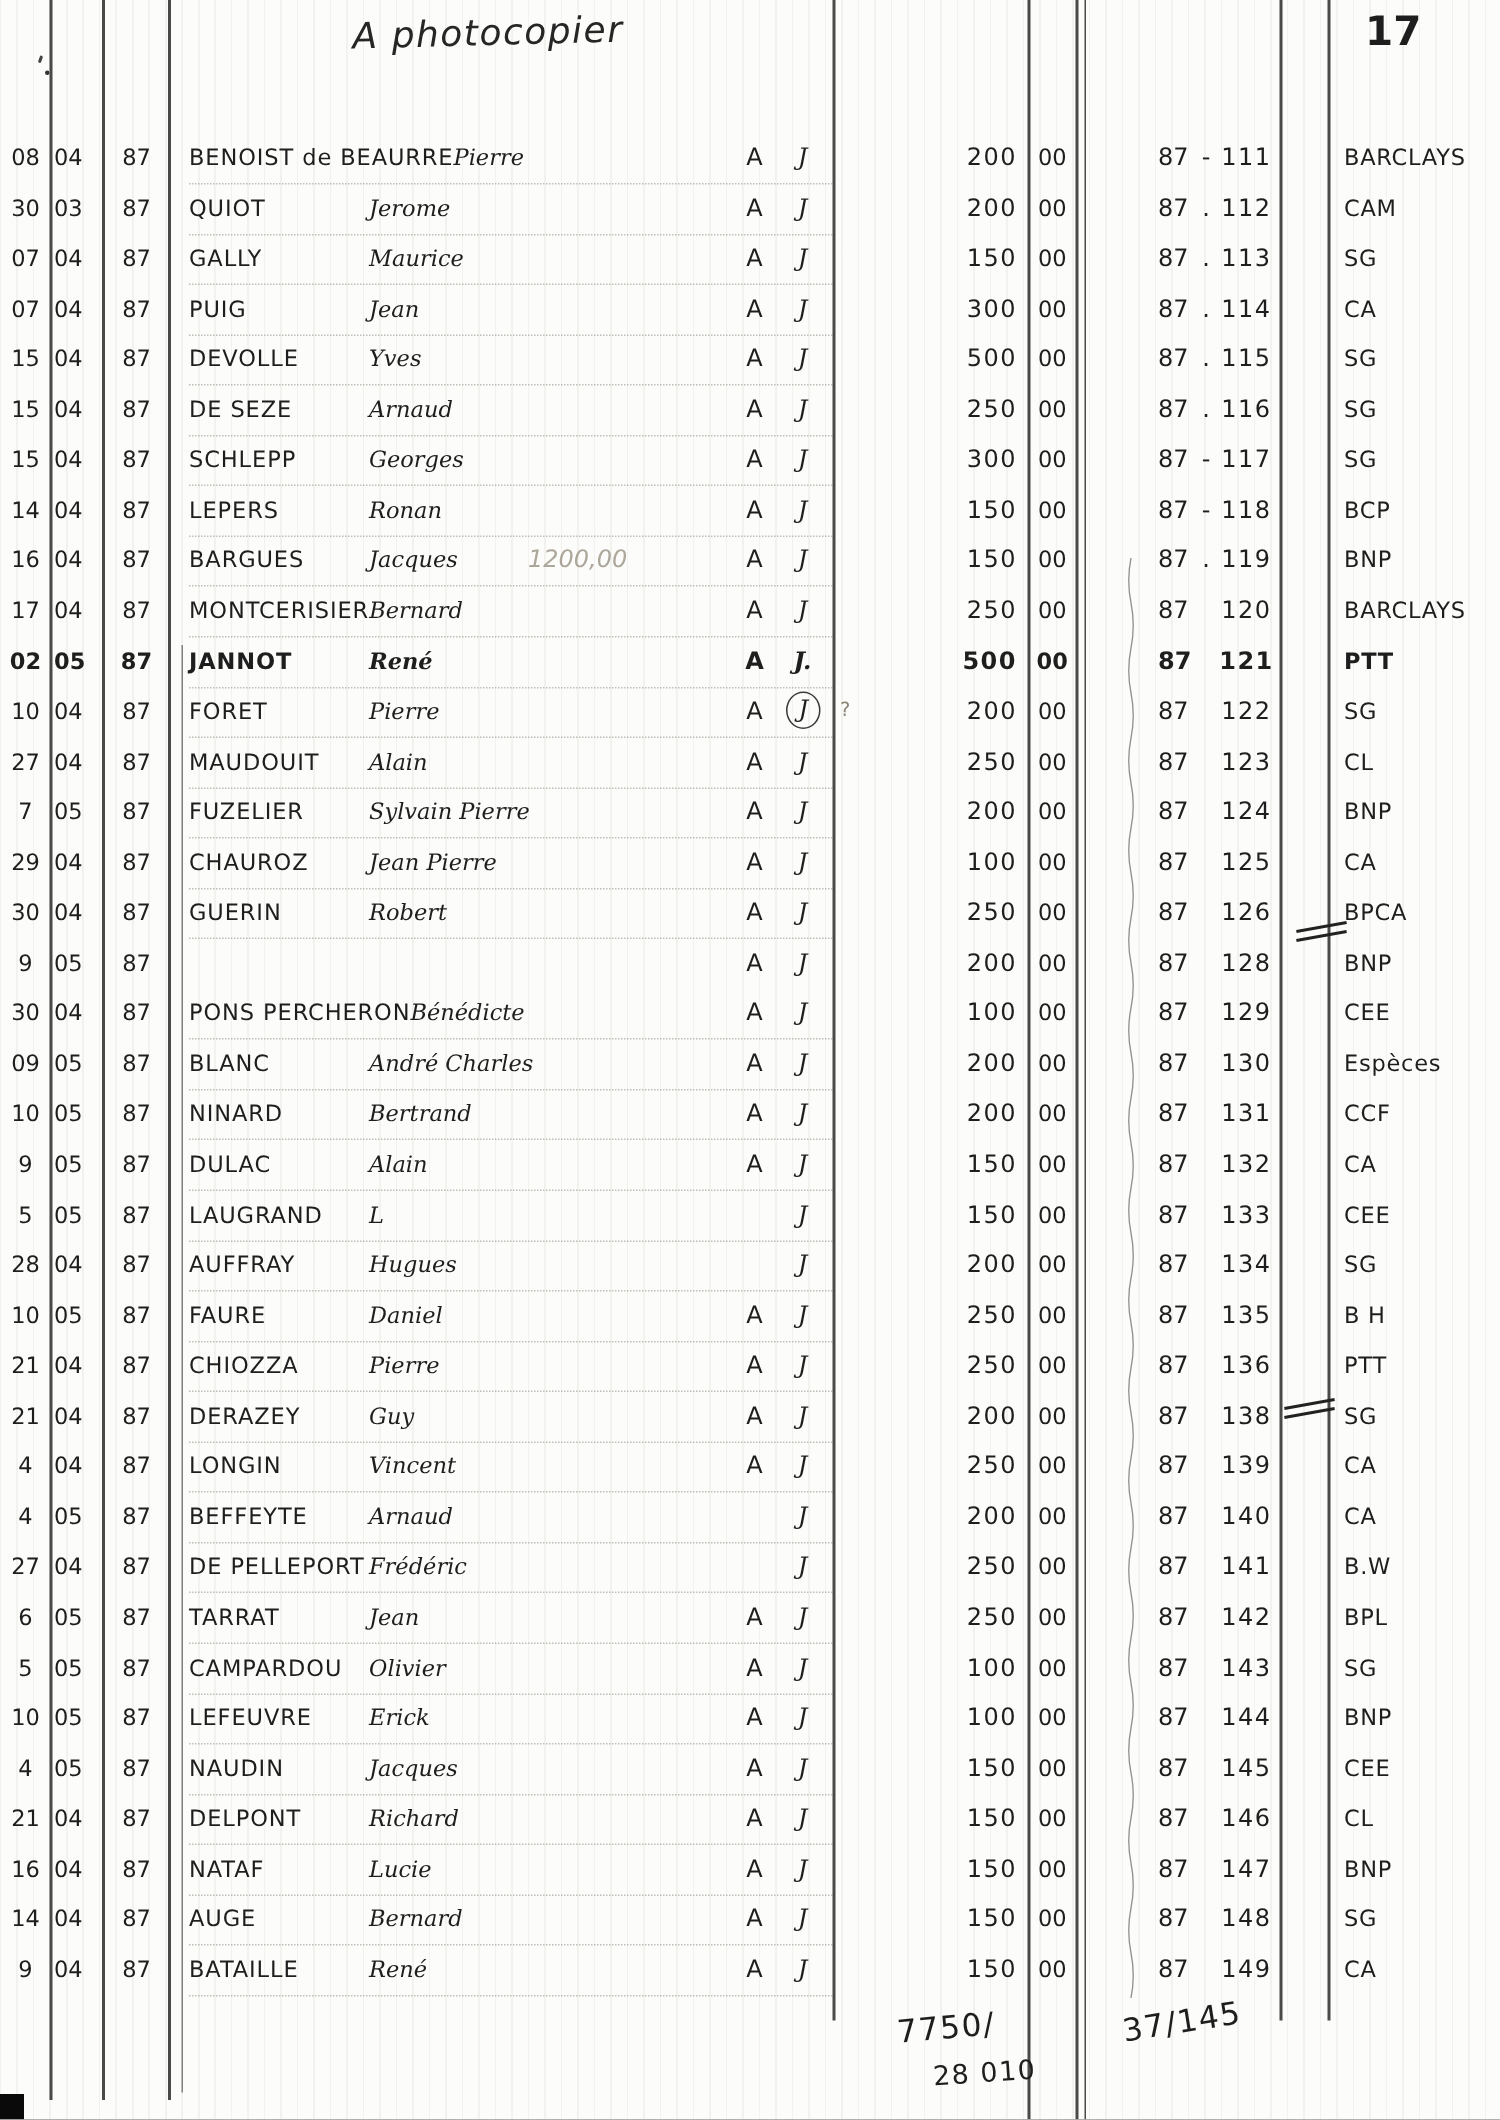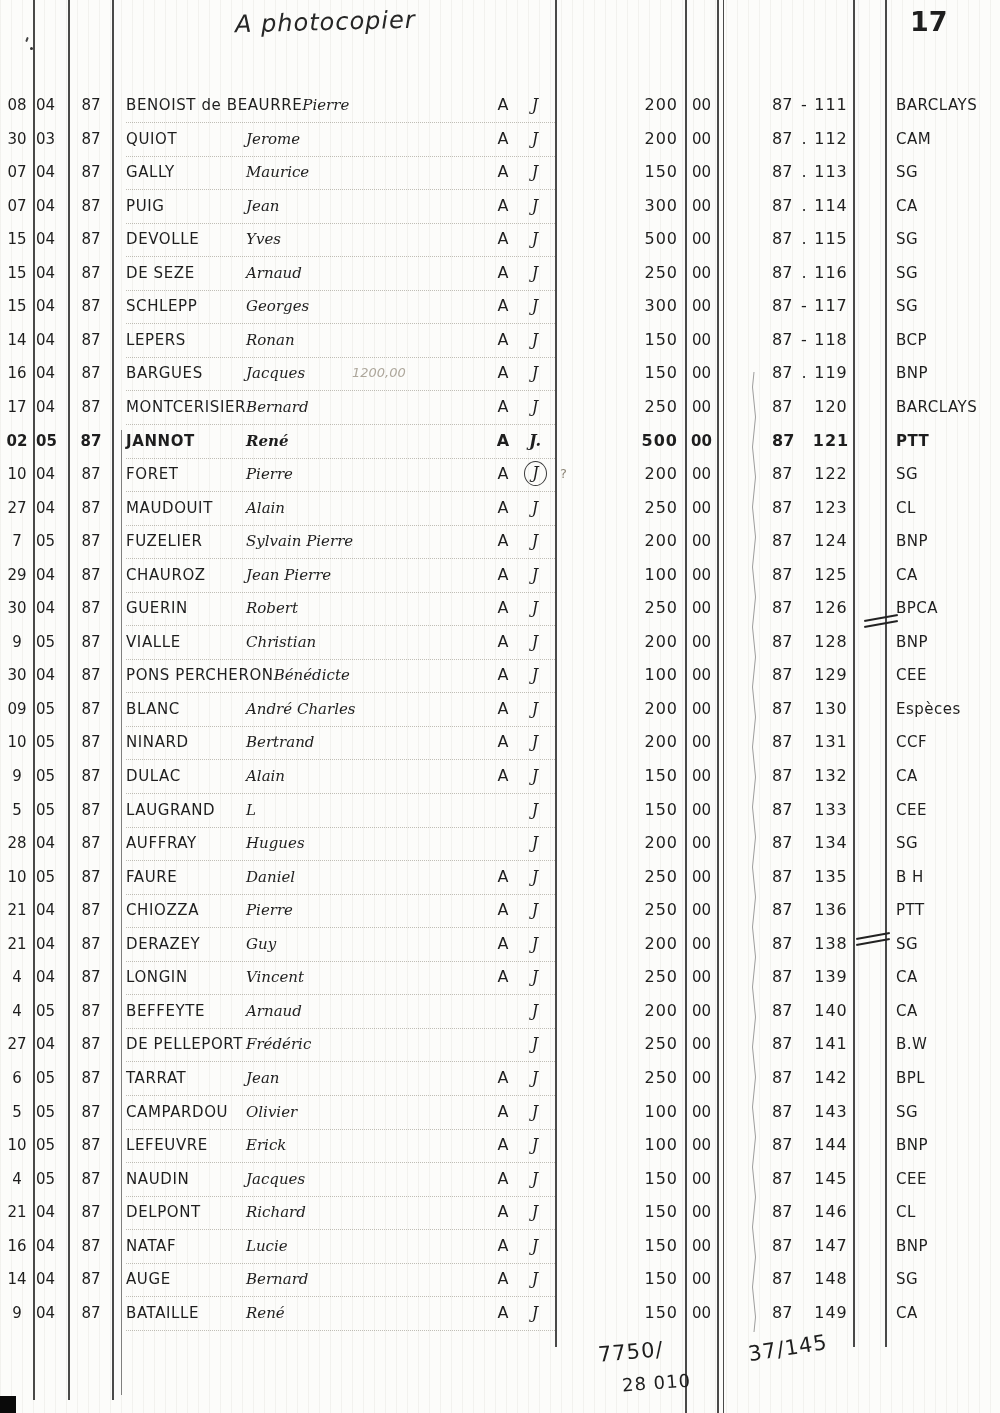--- a/index.html
+++ b/index.html
@@ -37,21 +37,21 @@
   .speck2{position:absolute;left:26px;top:37px;width:2px;height:5px;background:#444;border-radius:1px;transform:rotate(20deg);}
 
   .row{position:absolute;left:0;width:1000px;height:34px;line-height:34px;font-size:15px;}
   .row .c{position:absolute;top:0;height:34px;white-space:nowrap;}
   .day{left:2px;width:30px;text-align:center;}
   .mon{left:36px;width:30px;text-align:left;}
   .yr{left:72px;width:38px;text-align:center;}
   .name{left:126px;width:429px;height:30px;border-bottom:1px dotted rgba(95,90,72,.38);}
   .surname{display:inline-block;min-width:120px;letter-spacing:.6px;}
   .first{display:inline-block;font-style:italic;font-family:"DejaVu Serif","Liberation Serif",serif;}
-  .note{left:352px;width:130px;color:#9a9284;font-size:13px;font-style:italic;opacity:.8;}
+  .note{left:352px;width:130px;color:#9a9284;font-size:16px;font-style:italic;opacity:.8;}
   .mA{left:492px;width:22px;text-align:center;font-size:16px;}
   .mJ{left:524px;width:22px;text-align:center;font-size:16px;font-style:italic;font-family:"DejaVu Serif","Liberation Serif",serif;}
   .mJ.circ{border:1.6px solid #3a3a3a;border-radius:50%;height:23px;line-height:21px;top:4px;width:21px;}
   .q{left:560px;width:16px;color:#8d8678;font-size:13px;}
   .amt{left:596px;width:82px;text-align:right;font-size:16px;letter-spacing:1px;}
   .cts{left:688px;width:27px;text-align:center;font-size:15px;}
   .refp{left:772px;width:26px;font-size:16px;}
   .refs{left:797px;width:14px;text-align:center;font-size:16px;}
   .refn{left:811px;width:40px;text-align:center;font-size:16px;letter-spacing:1px;}
   .bank{left:896px;width:102px;font-size:15px;letter-spacing:.5px;}
@@ -348,21 +348,20 @@
     <span class="c cts">00</span>
     <span class="c refp">87</span>
     <span class="c refs"></span>
     <span class="c refn">126</span>
     <span class="c bank">BPCA</span>
   </div>
       <div class="row" style="top: 624.8px;">
     <span class="c day">9</span>
     <span class="c mon">05</span>
     <span class="c yr">87</span>
-    <span class="c name"><span class="surname">VIALLE</span><span class="first">Christian</span></span>
     <span class="c note"></span>
     <span class="c mA">A</span>
     <span class="c mJ">J</span>
     <span class="c q"></span>
     <span class="c amt">200</span>
     <span class="c cts">00</span>
     <span class="c refp">87</span>
     <span class="c refs"></span>
     <span class="c refn">128</span>
     <span class="c bank">BNP</span>

